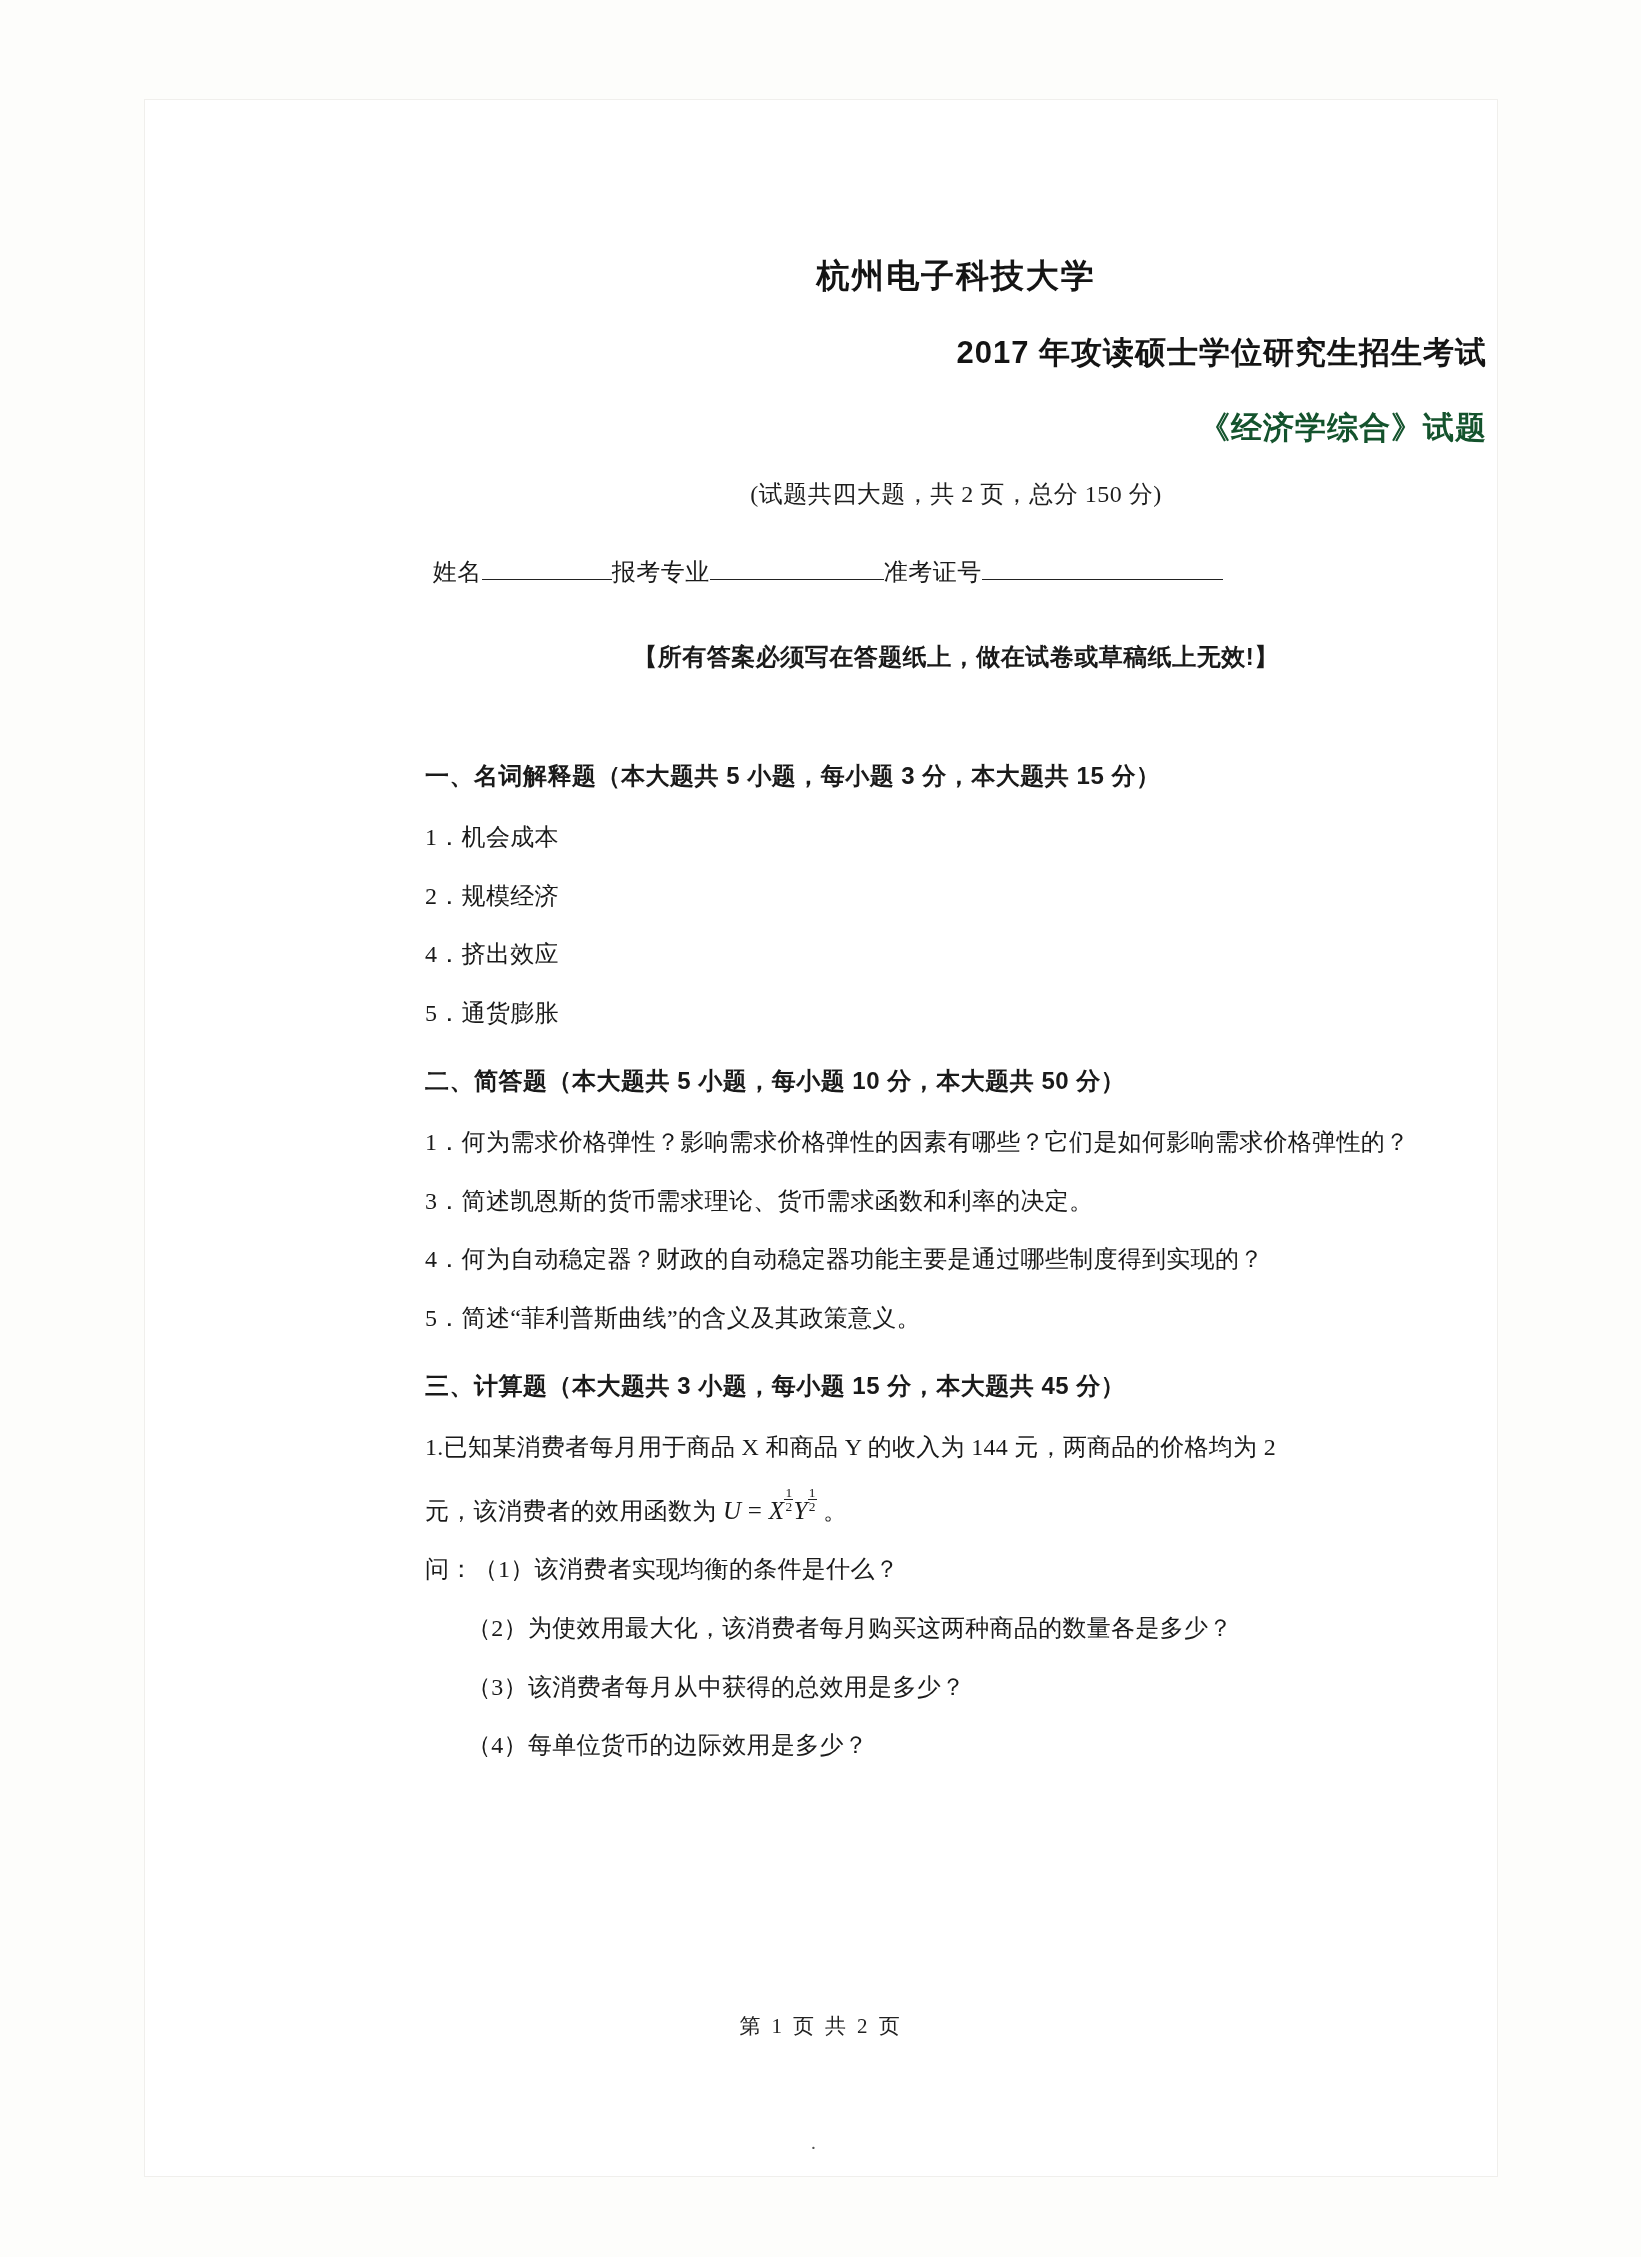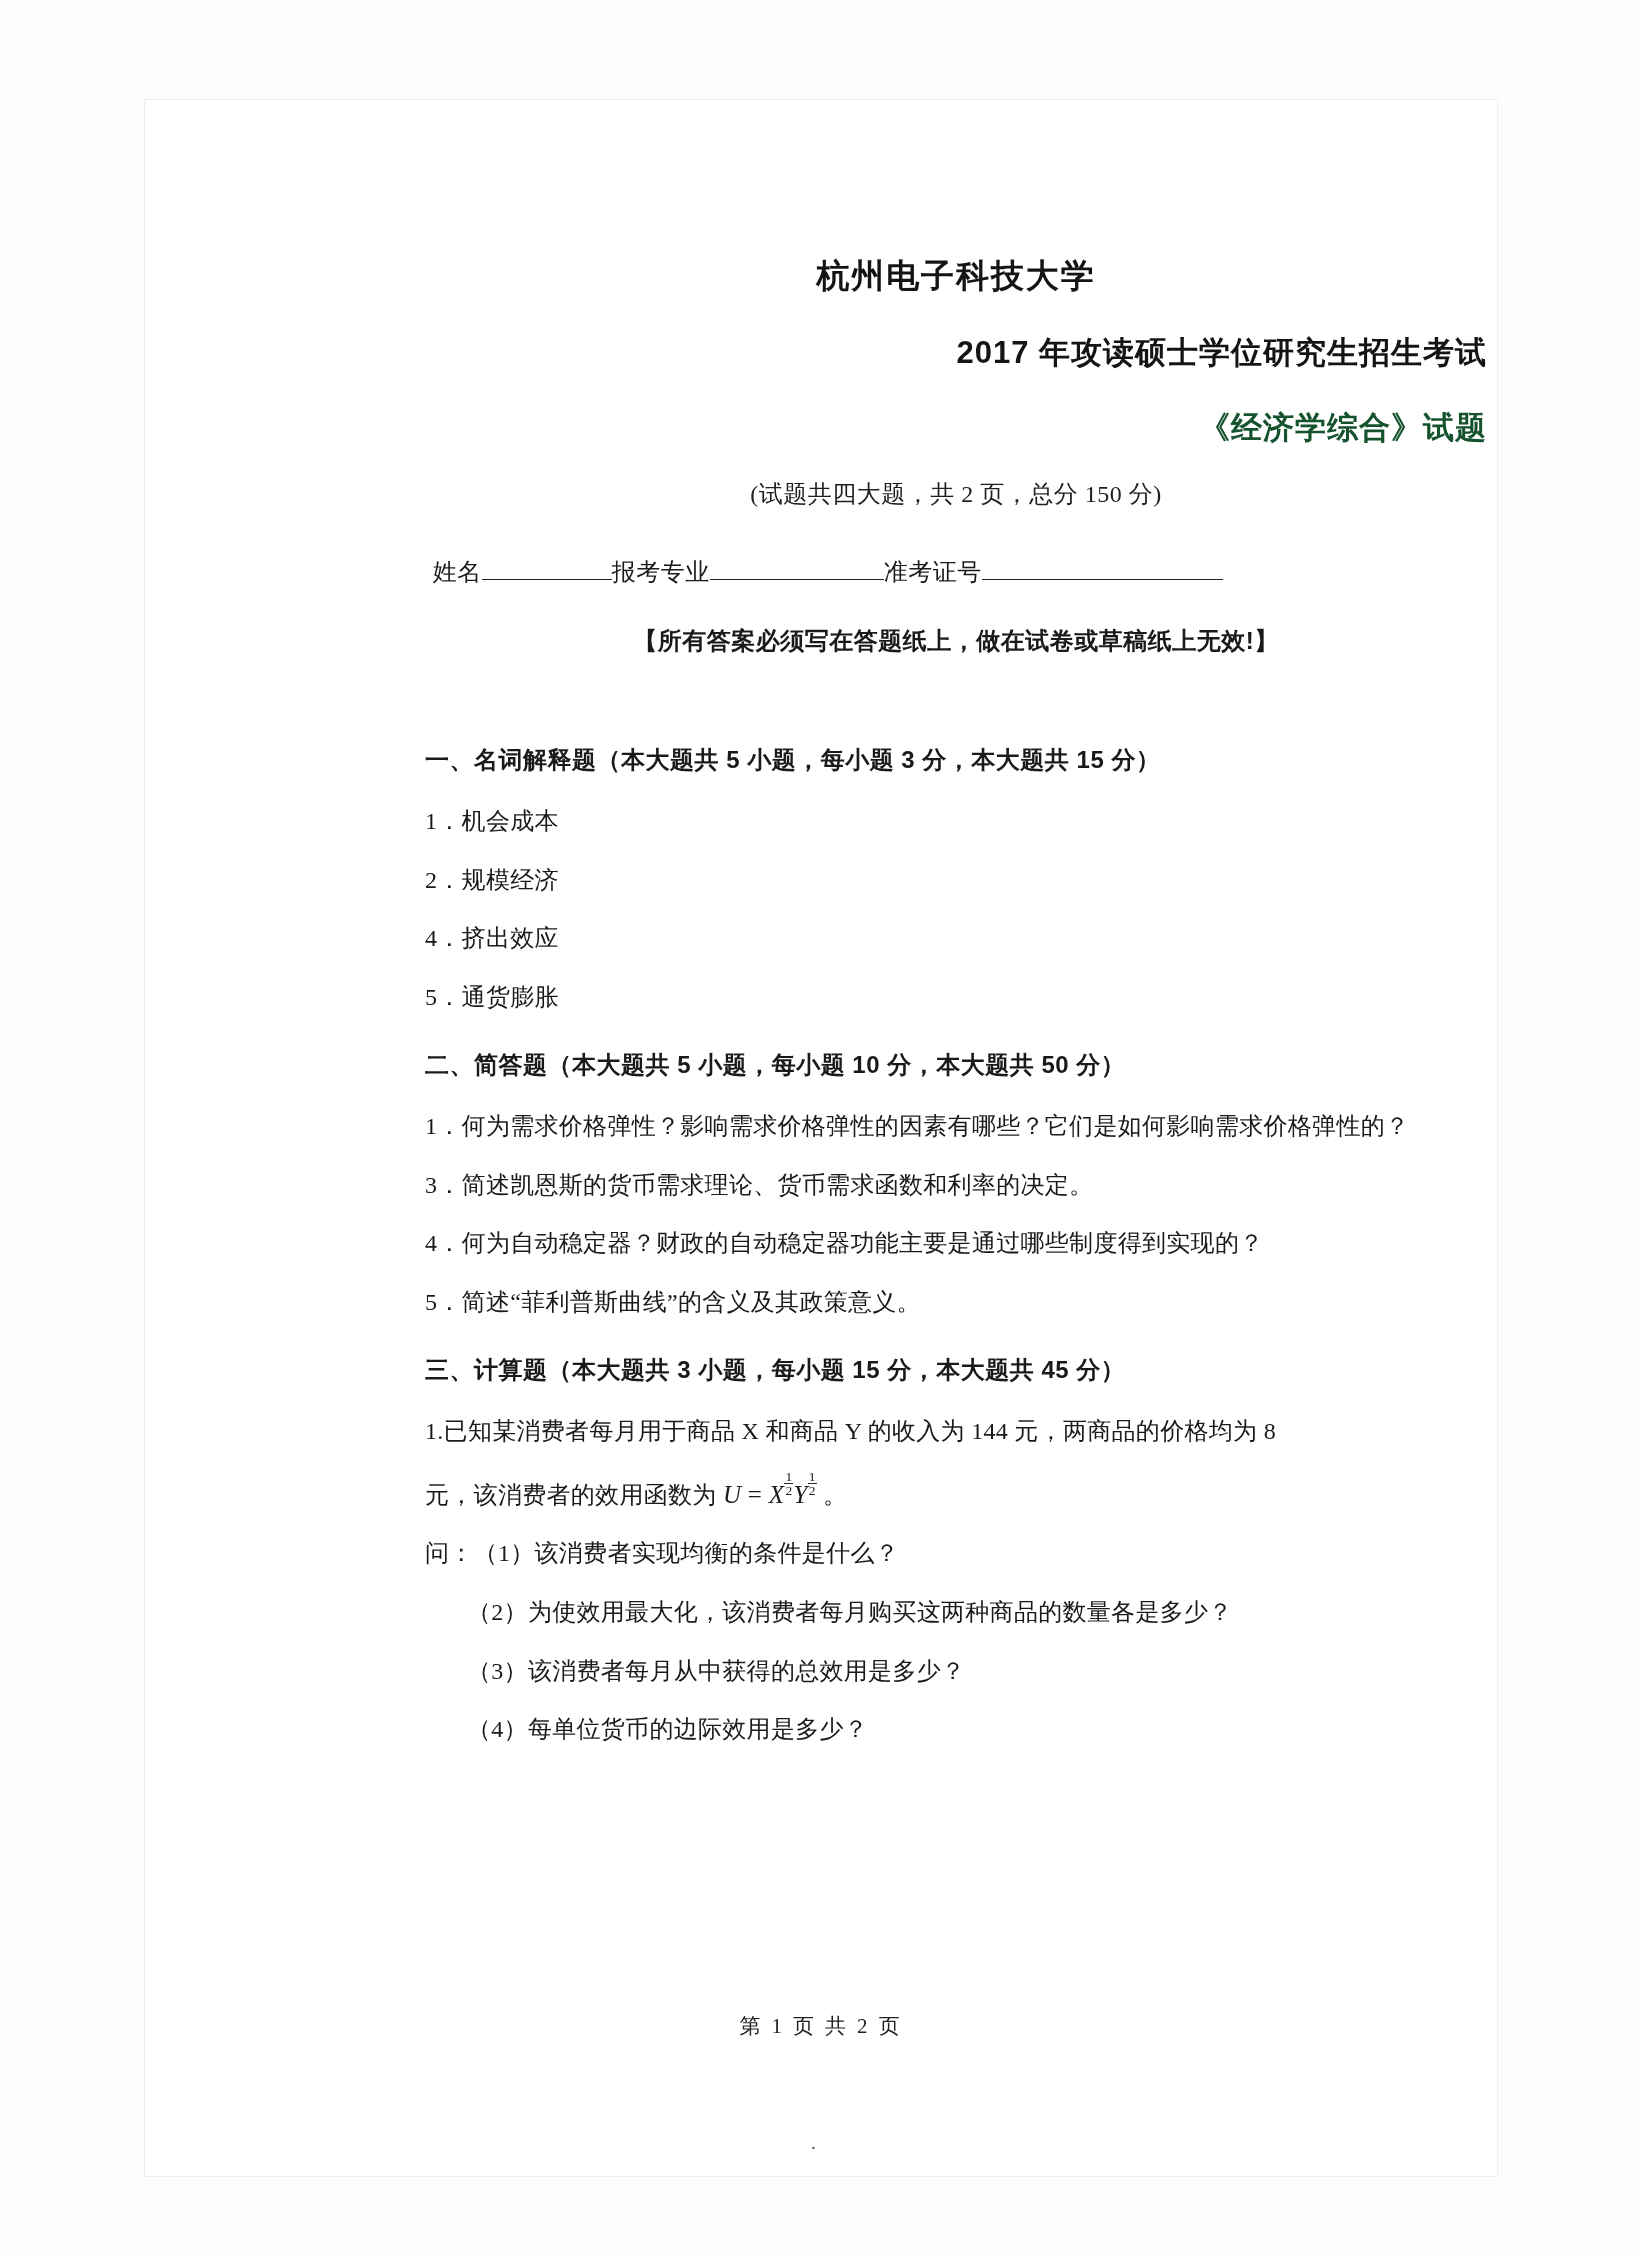--- a/index.html
+++ b/index.html
@@ -69,21 +69,21 @@
   .doc-subtitle {
     text-align: center;
     font-size: 24px;
     color: #1e1e1e;
     margin: 0 0 46px 0;
     letter-spacing: 0.5px;
   }
   .id-row {
     font-size: 24px;
     letter-spacing: 0.5px;
-    margin: 0 0 37px 0;
+    margin: 0 0 53px 0;
     padding-left: 7.7px;
     white-space: nowrap;
   }
   .blank {
     display: inline-block;
     border-bottom: 1.4px solid #222;
     height: 21px;
     vertical-align: baseline;
   }
   .b1 { width: 130px; }
@@ -181,21 +181,21 @@
 
       <div class="section-head">二、简答题（本大题共 5 小题，每小题 10 分，本大题共 50 分）</div>
       <p class="q">1．何为需求价格弹性？影响需求价格弹性的因素有哪些？它们是如何影响需求价格弹性的？</p>
       <p class="q">3．简述凯恩斯的货币需求理论、货币需求函数和利率的决定。</p>
       <p class="q">4．何为自动稳定器？财政的自动稳定器功能主要是通过哪些制度得到实现的？</p>
       <p class="q">5．简述“菲利普斯曲线”的含义及其政策意义。</p>
 
       <div class="sec-gap"></div>
 
       <div class="section-head">三、计算题（本大题共 3 小题，每小题 15 分，本大题共 45 分）</div>
-      <p class="q">1.已知某消费者每月用于商品 X 和商品 Y 的收入为 144 元，两商品的价格均为 8</p>
+      <p class="q">1.已知某消费者每月用于商品 X 和商品 Y 的收入为 144 元，两商品的价格均为 2</p>
       <p class="q">
         <span>元，该消费者的效用函数为</span>
         <span class="formula">
           <span>U</span>
           <span style="font-style:normal">=</span>
           <span>X</span><span class="frac"><span class="num">1</span><span class="den">2</span></span><span>Y</span><span class="frac"><span class="num">1</span><span class="den">2</span></span>
         </span>
         <span>。</span>
       </p>
       <p class="q">问：（1）该消费者实现均衡的条件是什么？</p>

